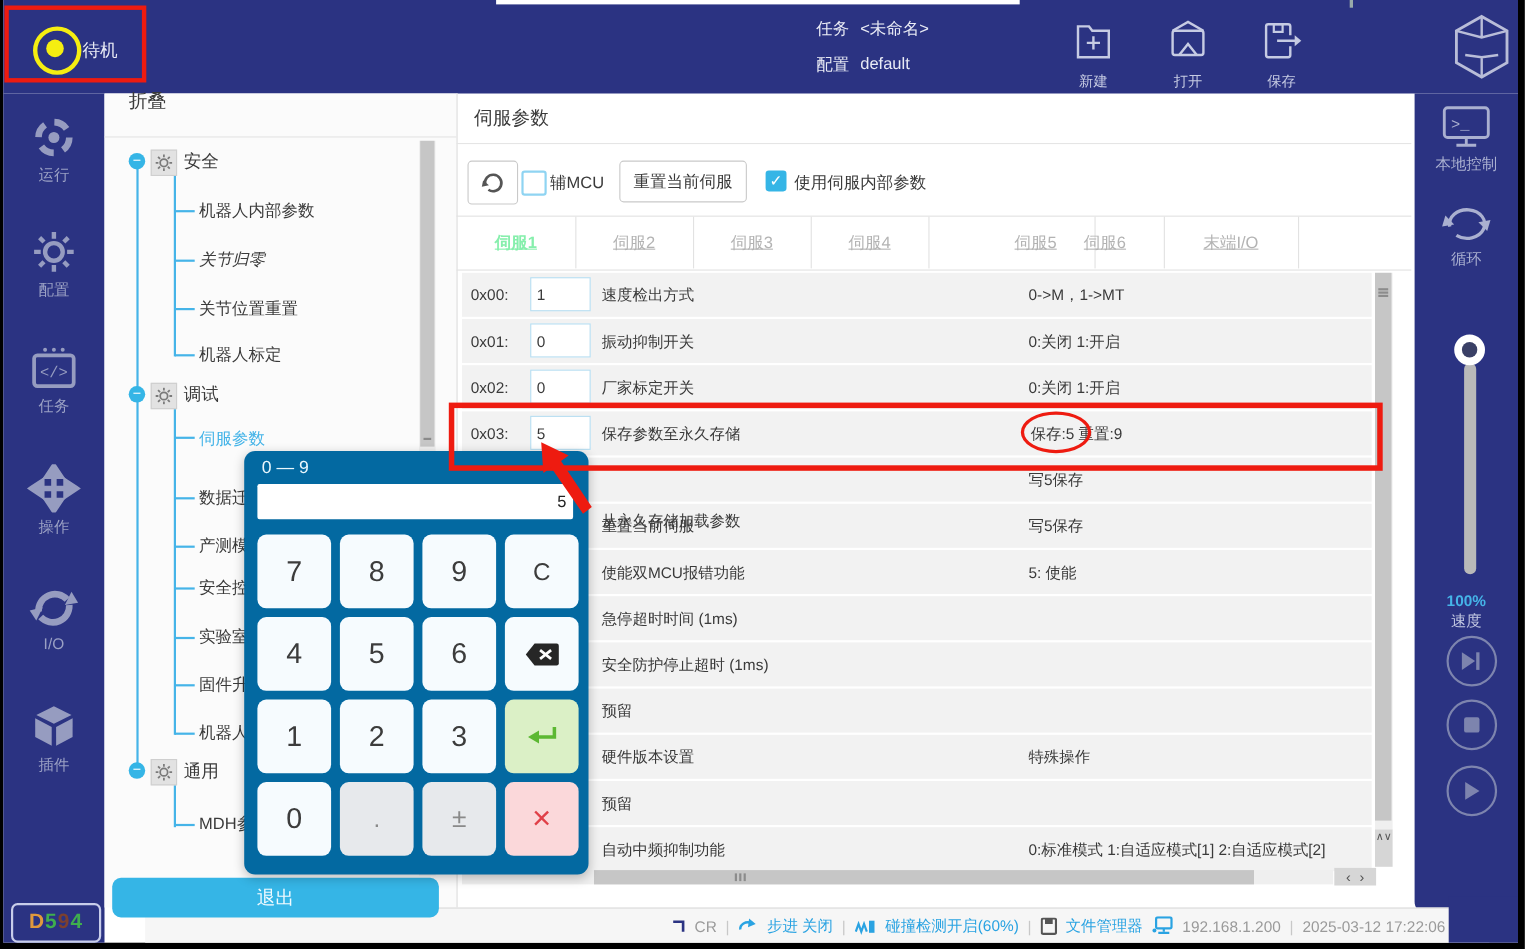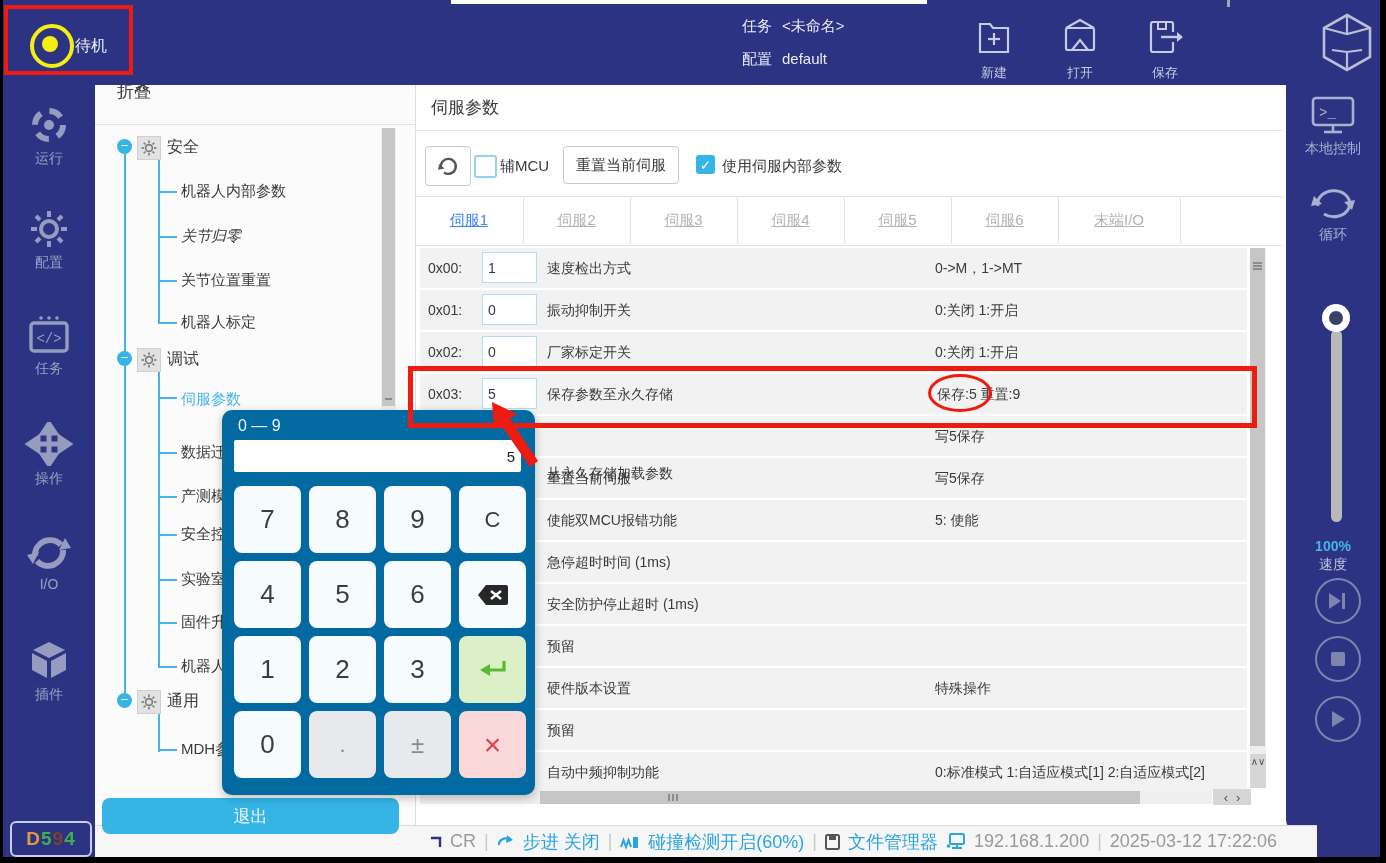--- a/index.html
+++ b/index.html
@@ -26,21 +26,21 @@
   .gear-box{width:22px;height:22px;background:#e2e2e2;border:1px solid #cfcfcf;}
   
   .main-title{font-size:17px;color:#3a3a3a;font-weight:500;}
   .tool-btn{background:#fff;border:1px solid #c9c9c9;border-radius:4px;font-size:15px;color:#3a3a3a;}
   .checkbox{width:19px;height:19px;border-radius:3px;}
   .cb-off{background:#fff;border:2px solid #8fd4f2;}
   .cb-on{background:#35b5e6;color:#fff;font-size:14px;}
   .cb-label{font-size:15px;color:#3a3a3a;}
   .tab-cell{height:47px;border-right:1px solid #e2e2e2;font-size:15px;color:#b3b3b3;
     text-decoration:underline;}
-  .tab-cell.sel{color:#3b82f6;font-weight:normal;}
+  .tab-cell.sel{color:#86efac;font-weight:bold;}
   .trow{background:#f2f2f2;}
   .trow-text{font-size:14px;color:#3a3a3a;white-space:nowrap;}
   .addr-input{position:absolute;width:48px;height:29px;background:#fff;border:1px solid #b5ddf1;
     font-size:14px;color:#3a3a3a;padding:0 0 0 5px;font-family:"Liberation Sans",sans-serif;}
   .scroll-track{background:#efefef;}
   .scroll-thumb{background:#c6c6c6;}
   .scroll-btnbox{background:#d6d6d6;color:#555;}
   
   .keypad{background:#0369a1;border-radius:10px;box-shadow:0 3px 10px rgba(0,0,0,.25);}
   .keypad-title{color:#eaf7fd;font-size:16px;}
@@ -51,21 +51,21 @@
   .key.gray{background:#e7e9ec;color:#8a8a8a;}
   .key.green{background:#dbf0c6;}
   .key.pink{background:#fbd8da;color:#e04048;font-size:30px;}
   .exit-btn{background:#35b5e6;border-radius:8px;color:#f2fbff;font-size:17px;}
   
   .rs-label{color:#aab0d0;font-size:14px;text-align:center;width:94px;}
   .speed-pct{color:#45b4e8;font-size:14px;font-weight:bold;text-align:center;width:94px;}
   .circle-btn{width:42px;height:42px;border:2px solid #7d84ae;border-radius:50%;}
   
   .bottombar{background:#f6f6f6;border-top:1px solid #d9d9d9;display:flex;align-items:center;
-    justify-content:flex-end;gap:8px;font-size:18px;padding-right:40px;box-sizing:border-box;}
+    justify-content:flex-end;gap:8px;font-size:14px;padding-right:40px;box-sizing:border-box;margin-left:37px;}
   .bb-blue{color:#2aa3e2;white-space:nowrap;}
   .bb-gray{color:#9a9a9a;white-space:nowrap;}
   .bb-sep{color:#c8c8c8;}
   .dev-box{border:2px solid #c8cdea;border-radius:6px;font-size:19px;font-weight:bold;letter-spacing:1px;}
   .dc1{color:#e0993c}.dc2{color:#3fae4e}.dc3{color:#7c4030}.dc4{color:#3fae4e}
   
   .ann{border:4px solid #ee1b10;position:absolute;z-index:60;pointer-events:none;}
 </style>
 </head>
 <body>
@@ -298,21 +298,21 @@
   <div class="abs cb-label" style="left:500px;top:157px;">辅MCU</div>
   <button class="abs tool-btn" style="left:563px;top:146px;width:116px;height:38px;">重置当前伺服</button>
   <div class="abs checkbox cb-on flexc" style="left:696px;top:155px;">✓</div>
   <div class="abs cb-label" style="left:722px;top:157px;">使用伺服内部参数</div>
 
   <div class="abs" style="left:415px;top:196px;width:868px;height:48px;border-top:1px solid #e2e2e2;border-bottom:1px solid #e2e2e2;"></div>
   <div class="abs tab-cell sel flexc" style="left:415px;top:197px;width:108px;">伺服1</div>
   <div class="abs tab-cell flexc" style="left:523px;top:197px;width:107px;">伺服2</div>
   <div class="abs tab-cell flexc" style="left:630px;top:197px;width:107px;">伺服3</div>
   <div class="abs tab-cell flexc" style="left:737px;top:197px;width:107px;">伺服4</div>
-  <div class="abs tab-cell flexc" style="left:844px;top:197px;width:107px;">伺服5</div>
+  <div class="abs tab-cell flexc" style="left:844px;top:197px;width:107px;padding-left:44px;">伺服5</div>
   <div class="abs tab-cell flexc" style="left:951px;top:197px;width:107px;">伺服6</div>
   <div class="abs tab-cell flexc" style="left:1058px;top:197px;width:122px;">末端I/O</div>
 
   <div class="abs trow" style="left:420px;top:248px;width:827px;height:40px;"></div>
   <div class="abs trow" style="left:420px;top:290px;width:827px;height:40px;"></div>
   <div class="abs trow" style="left:420px;top:332px;width:827px;height:40px;"></div>
   <div class="abs trow" style="left:420px;top:374px;width:827px;height:40px;"></div>
   <div class="abs trow" style="left:420px;top:416px;width:827px;height:40px;"></div>
   <div class="abs trow" style="left:420px;top:458px;width:827px;height:40px;"></div>
   <div class="abs trow" style="left:420px;top:500px;width:827px;height:40px;"></div>

